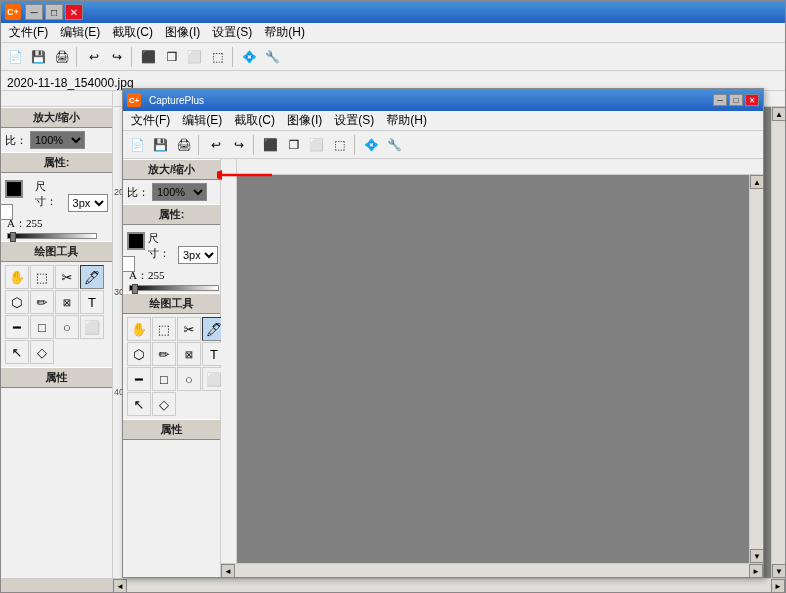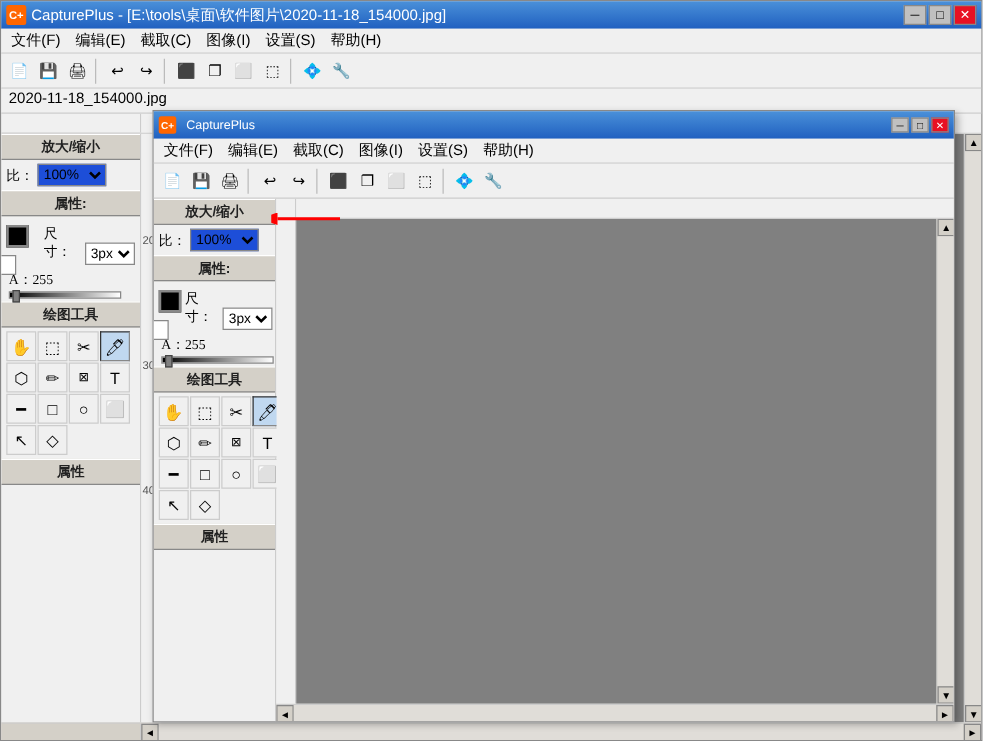--- a/index.html
+++ b/index.html
@@ -116,21 +116,21 @@
       height: 20px;
       border-left: 1px solid #bbb;
       margin: 0 2px;
     }
 
     
     .filename-bar {
       height: 20px;
       background: #f0f0f0;
       display: flex;
-      align-items: flex-start;
+      align-items: flex-end;
       padding: 0 6px;
       font-size: 12px;
       border-bottom: 1px solid #ccc;
       flex-shrink: 0;
     }
 
     
     .left-panel {
       width: 112px;
       background: #f0f0f0;
@@ -195,21 +195,21 @@
       align-items: center;
       padding: 3px 4px;
       font-size: 11px;
       gap: 3px;
     }
     .small-select {
       width: 55px;
       height: 18px;
       font-size: 11px;
       border: 1px solid #888;
-      background: #1d4ed8;
+      background: #737373;
     }
     .color-size-row {
       display: flex;
       align-items: center;
       gap: 3px;
       padding: 2px 4px;
     }
     .color-box {
       width: 18px;
       height: 18px;
@@ -437,21 +437,20 @@
       color: #333;
     }
   </style>
 </head>
 <body>
 
 <div class="outer-window">
 
   <div class="title-bar">
     <div class="title-bar-icon">C+</div>
-    <span class="title-bar-text">CapturePlus - [E:\tools\桌面\软件图片\2020-11-18_154000.jpg]</span>
     <div class="title-bar-buttons">
       <div class="title-btn">─</div>
       <div class="title-btn">□</div>
       <div class="title-btn close">✕</div>
     </div>
   </div>
 
   <div class="menu-bar">
     <span class="menu-item">文件(F)</span>
     <span class="menu-item">编辑(E)</span>

